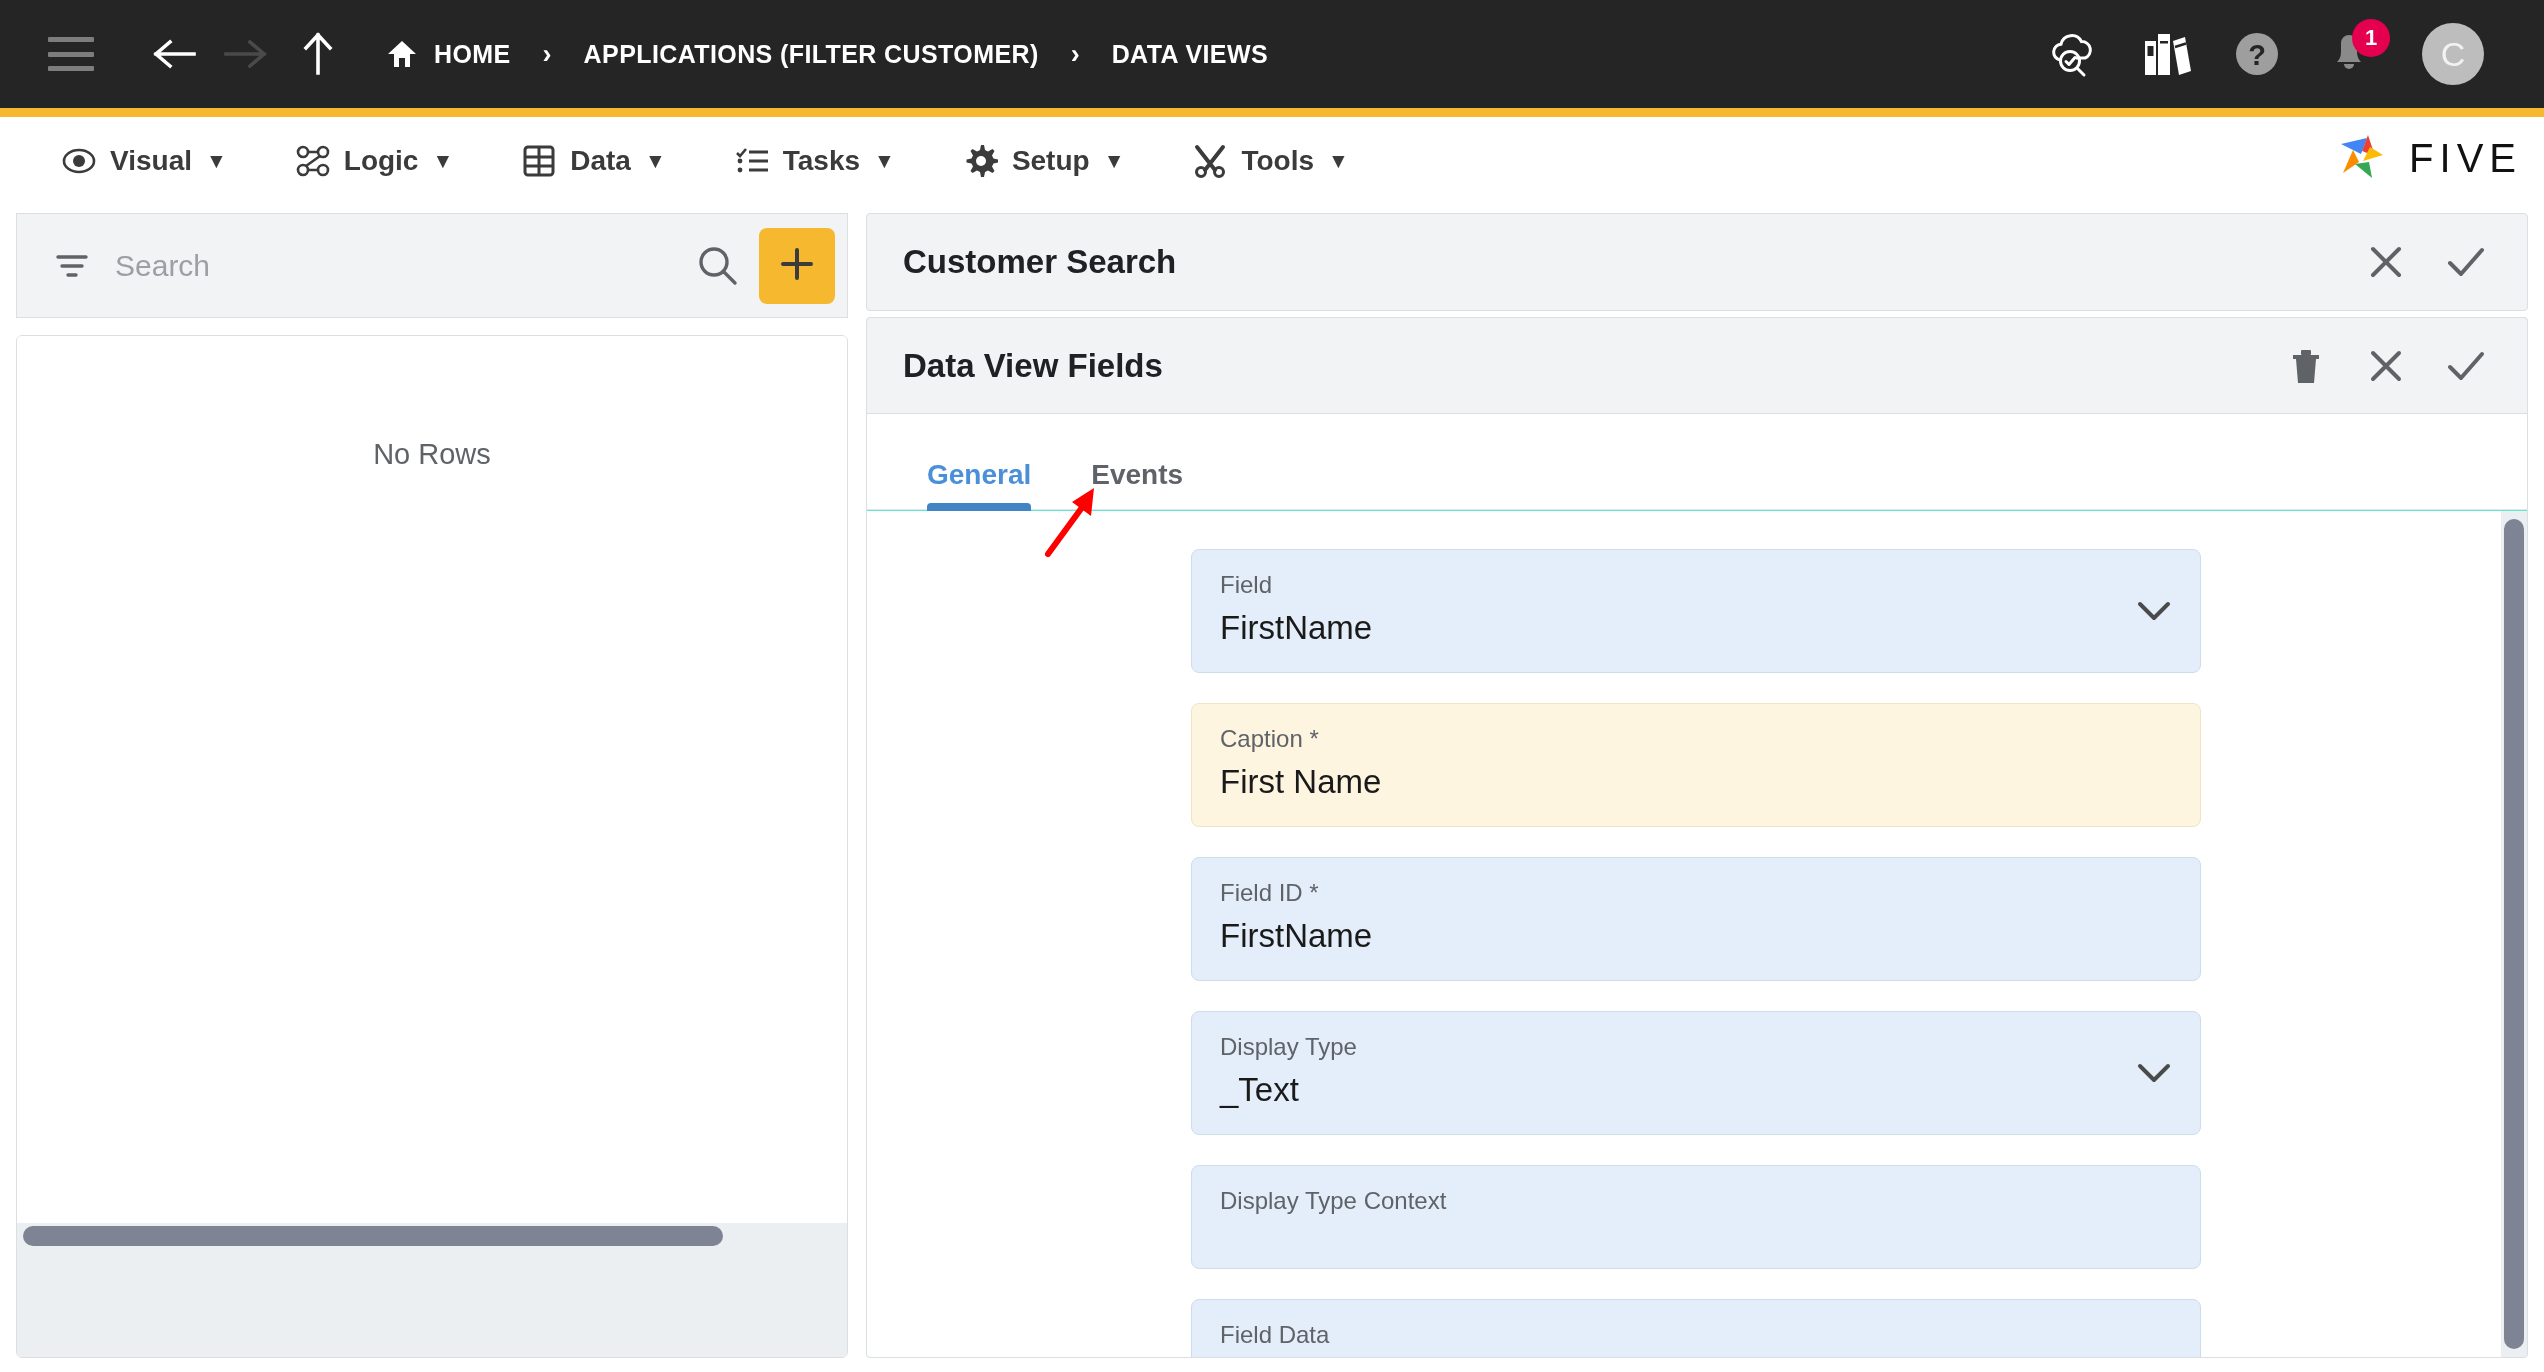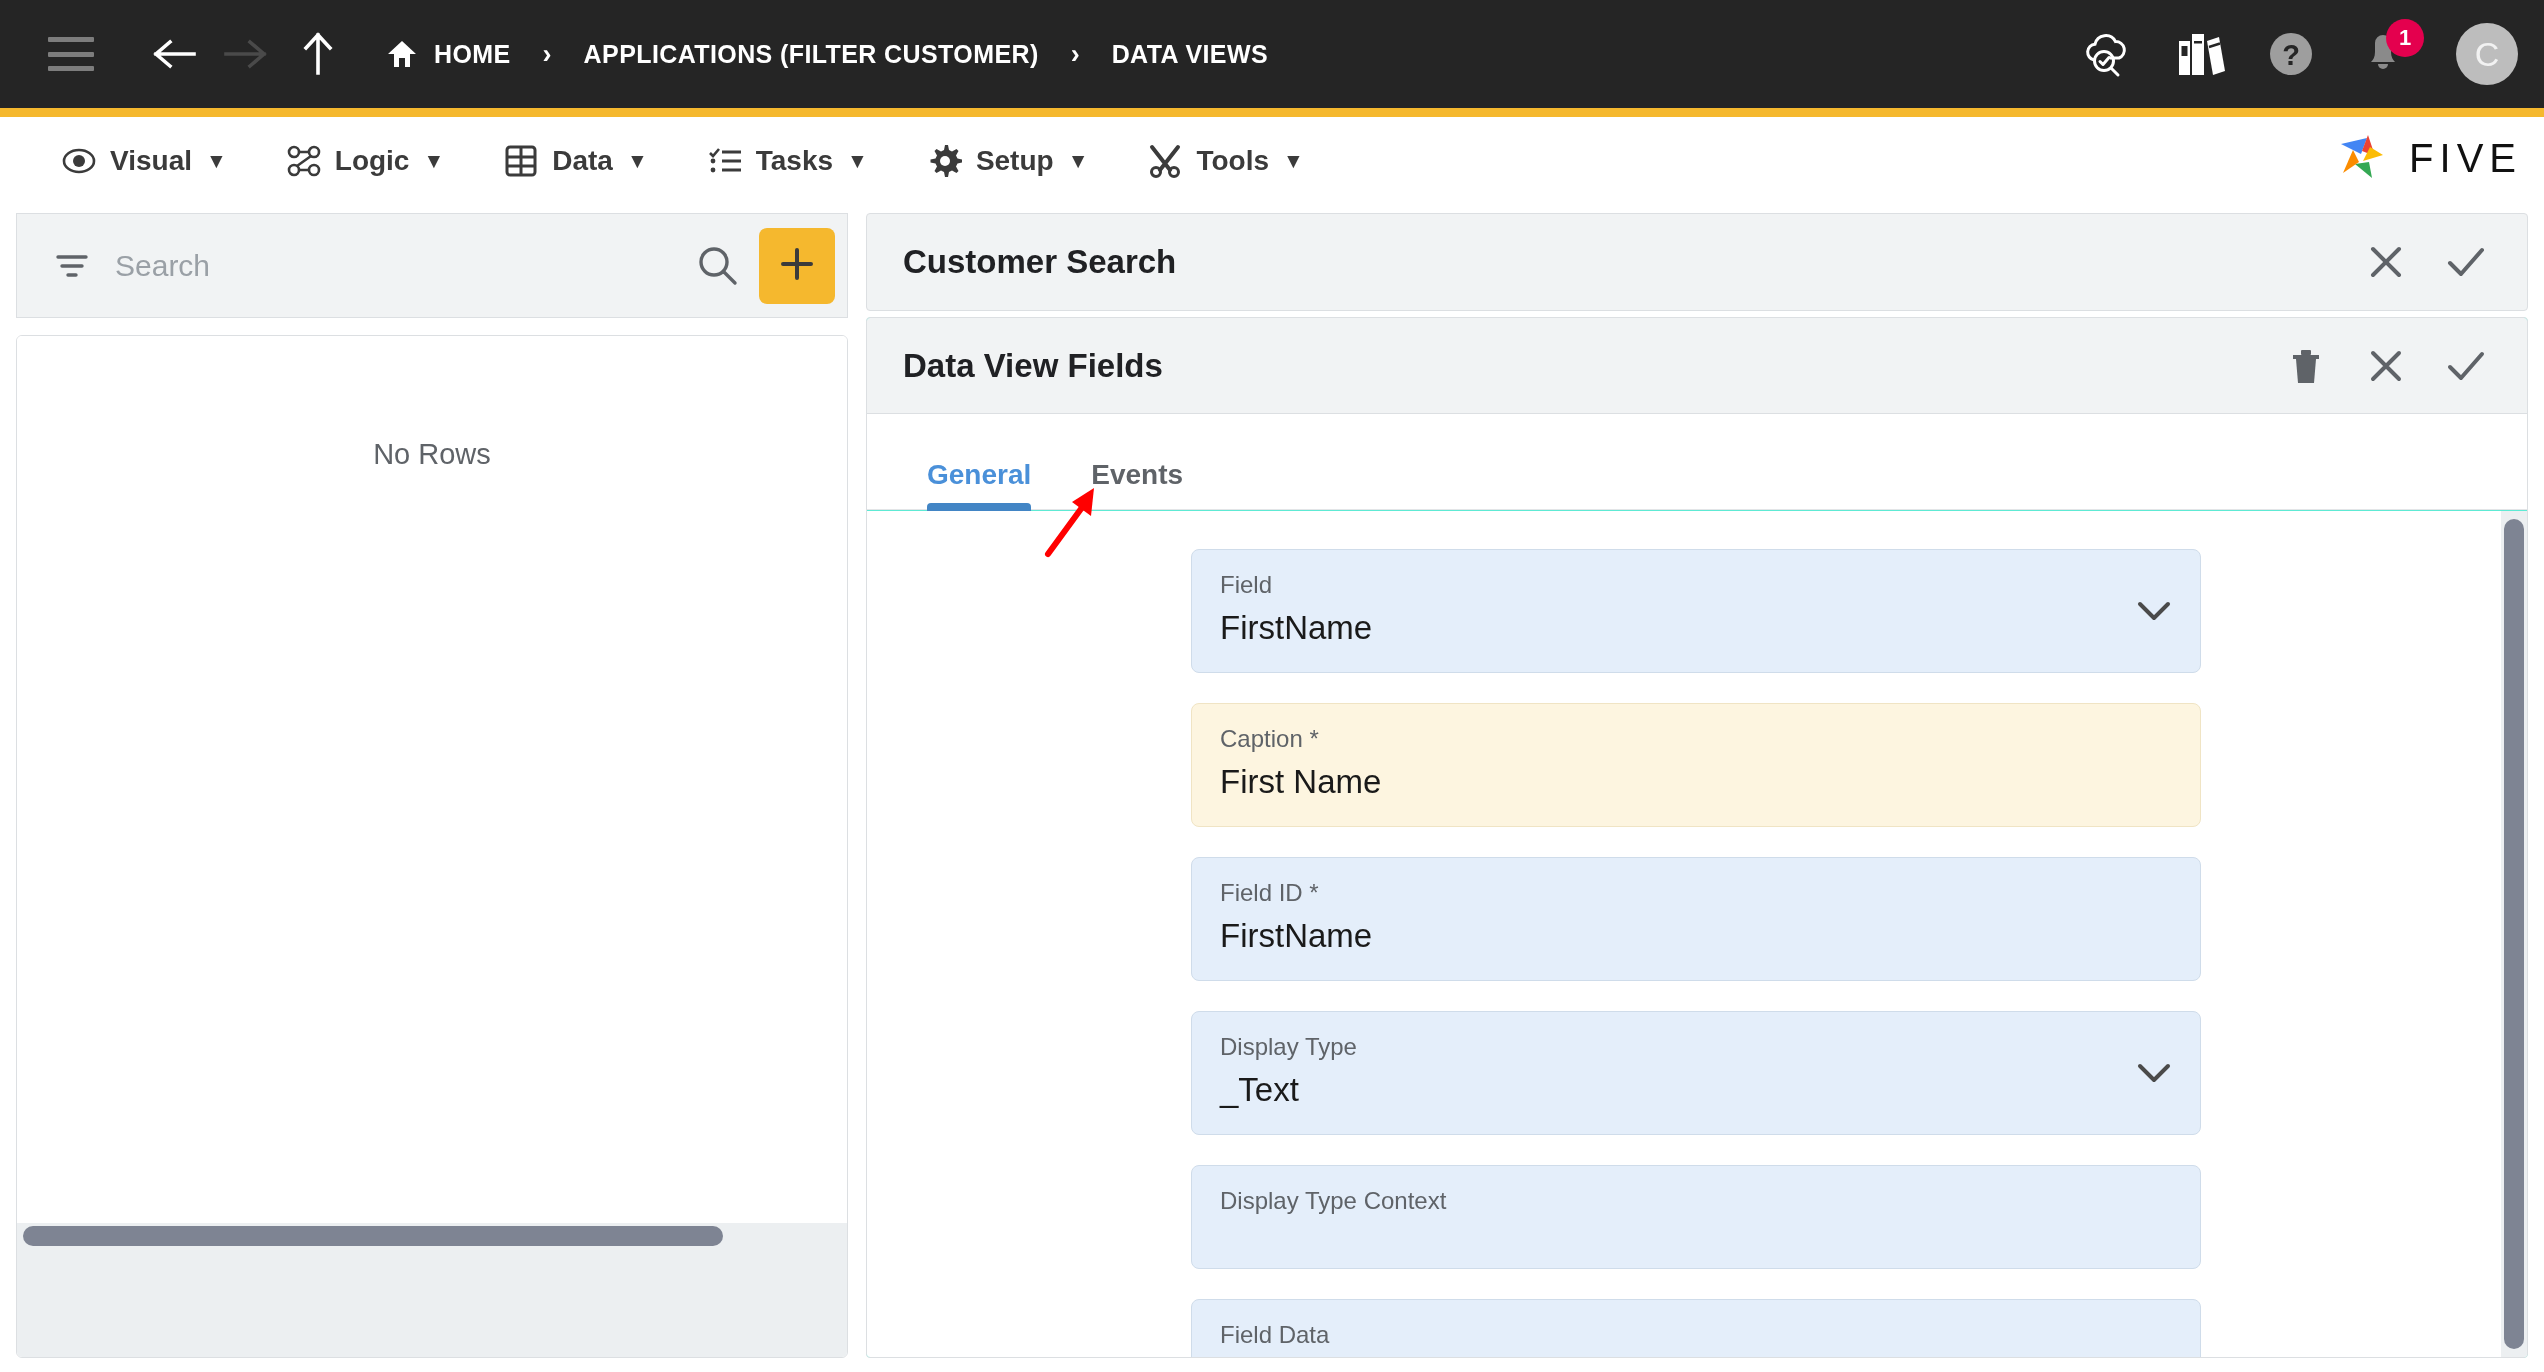--- a/index.html
+++ b/index.html
@@ -9,21 +9,21 @@
     background: #ffffff;
     overflow: hidden;
   }
   .app { position: relative; width: 2544px; height: 1372px; background:#fff; }
 
   
   .topbar {
     position: absolute; left:0; top:0; width: 2544px; height: 108px;
     background: #252525;
     display: flex; align-items: center;
-    padding: 0 26px 0 48px;
+    padding: 0 60px 0 48px;
   }
   .topbar-left { display:flex; align-items:center; gap: 0; flex: 1 1 auto; min-width:0; }
   .hamburger { width: 46px; height: 34px; display:flex; flex-direction:column; justify-content:space-between; margin-right: 44px;}
   .hamburger span { display:block; height:5px; background:#7d7d7d; border-radius:1px; }
   .arrow-btn { width: 72px; height:56px; display:flex; align-items:center; justify-content:center; }
   .bc-item {
     display:flex; align-items:center; gap: 16px;
     color:#ffffff; font-size: 25px; font-weight: 700; letter-spacing: .4px;
     white-space: nowrap; cursor:pointer;
     padding: 0 6px;
@@ -42,21 +42,21 @@
     width: 62px; height:62px; border-radius:50%;
     background:#bdbdbd; color:#f2f2f2;
     display:flex; align-items:center; justify-content:center;
     font-size: 34px; font-weight:400; margin-left: 10px; cursor:pointer;
   }
   .accent-line { position:absolute; left:0; top:108px; width:2544px; height:9px; background:#f5b82e; }
 
   
   .menubar {
     position:absolute; left:0; top:117px; width:2544px; height: 88px;
-    background:#fff; display:flex; align-items:center; padding-left: 32px;
+    background:#fff; display:flex; align-items:center; padding-left: 32px; gap: 9px;
   }
   .menu-item {
     display:flex; align-items:center; gap:14px;
     font-size: 28px; color:#3b3b3b; font-weight:600;
     padding: 6px 30px; cursor:pointer; white-space:nowrap;
   }
   .menu-item .caret { font-size:21px; color:#3b3b3b; }
   .menu-ico { display:flex; align-items:center; justify-content:center; width:34px; height:34px;}
   .logo {
     position:absolute; right: 22px; top: 128px;

